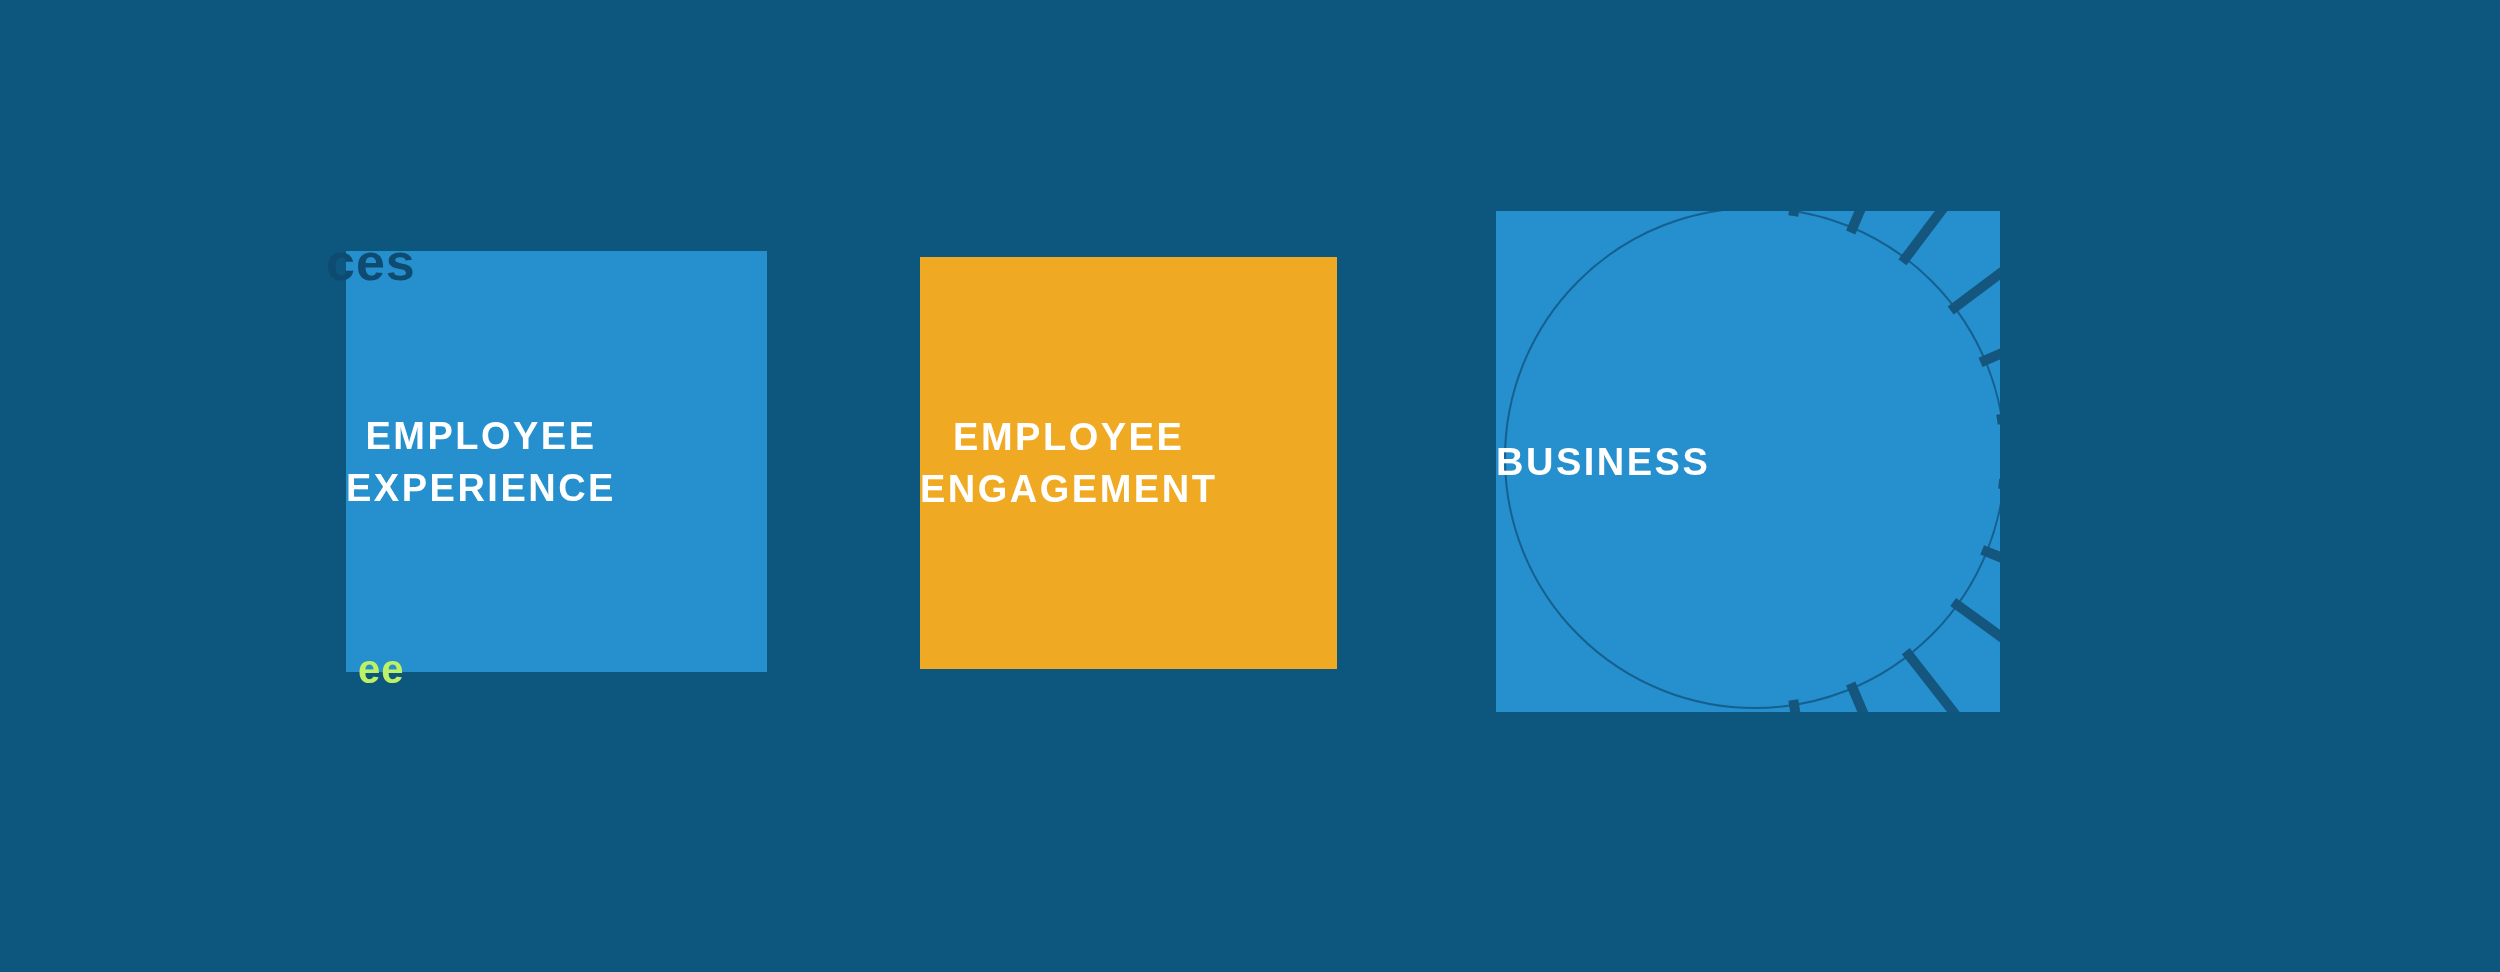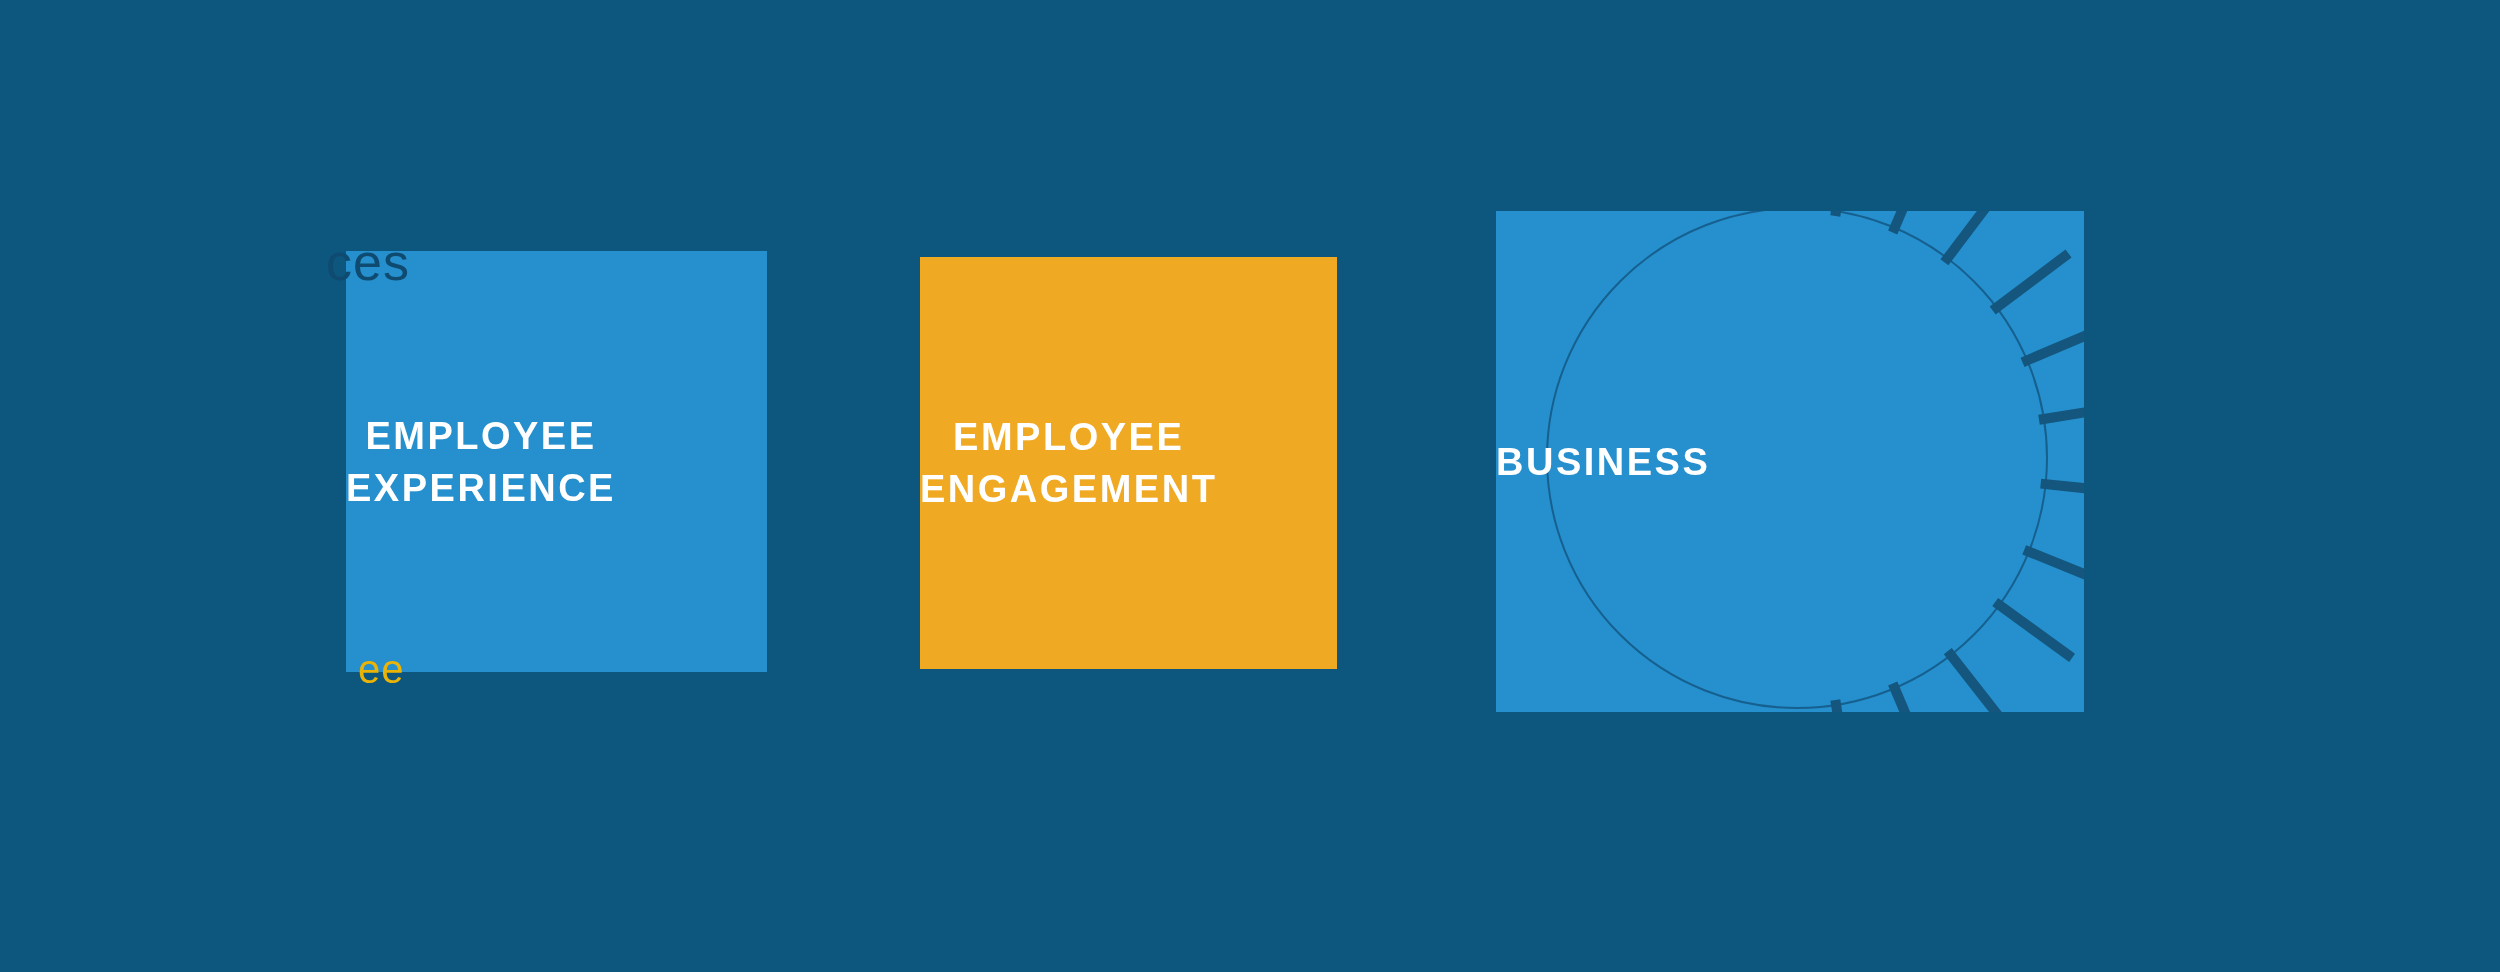--- a/index.html
+++ b/index.html
@@ -14,40 +14,40 @@
   .card {
     position: absolute;
     display: flex;
     align-items: center;
     justify-content: flex-start;
     text-align: center;
     overflow: hidden;
   }
   .card--1 { left: 346px; top: 251px; width: 421px; height: 421px; }
   .card--2 { left: 920px; top: 257px; width: 417px; height: 412px; }
-  .card--3 { left: 1496px; top: 211px; width: 588px; height: 501px; }
+  .card--3 { left: 1496px; top: 211px; width: 504px; height: 501px; }
   .card-title {
     position: relative;
     z-index: 2;
     font-weight: 700;
     font-size: 38px;
     line-height: 52px;
     letter-spacing: 2.5px;
   }
   .card-title span { display: block; }
   .deco-svg {
     position: absolute;
     left: 0; top: 0;
     width: 100%; height: 100%;
     z-index: 1;
   }
   .fragment {
     position: absolute;
     z-index: 3;
-    font-weight: 400;
+    font-weight: 700;
     letter-spacing: 1px;
     pointer-events: none;
     white-space: nowrap;
   }
   .fragment--ces { left: 326px; top: 236px; font-size: 52px; line-height: 1; }
   .fragment--ee  { left: 358px; top: 649px; font-size: 40px; line-height: 1; }
 </style>
 </head>
 <body>
 
@@ -84,15 +84,15 @@
         <line x1="354.7" y1="472.5" x2="391.8" y2="559.9"></line>
         <line x1="297.3" y1="489.0" x2="312.2" y2="582.8"></line>
       </g>
     </svg>
     <div class="card-title">
       <span>BUSINESS</span>
     </div>
   </div>
 
   <span class="fragment fragment--ces" style="color: rgb(15, 75, 112);">ces</span>
-  <span class="fragment fragment--ee" style="color: #eab308;">ee</span>
+  <span class="fragment fragment--ee" style="color: #bef264;">ee</span>
 
 </div>
 
 </body></html>

